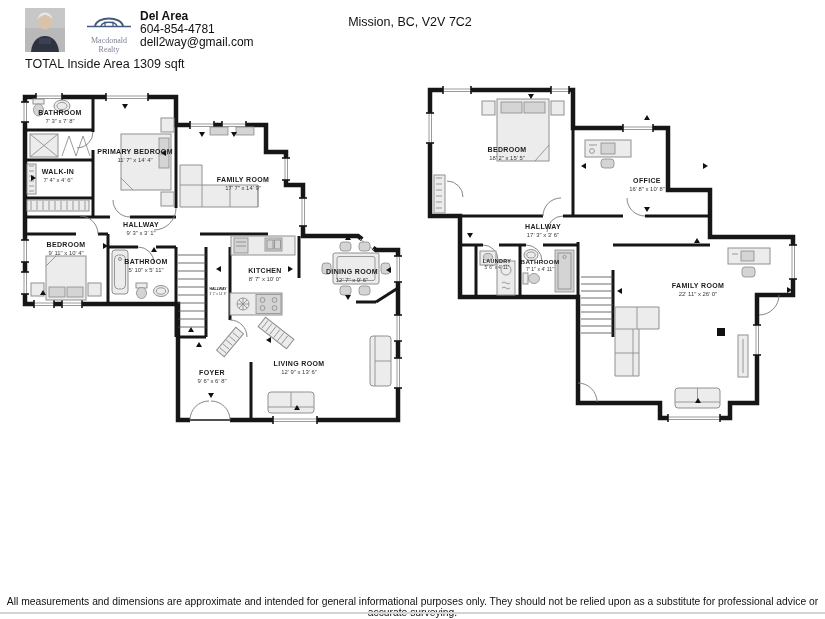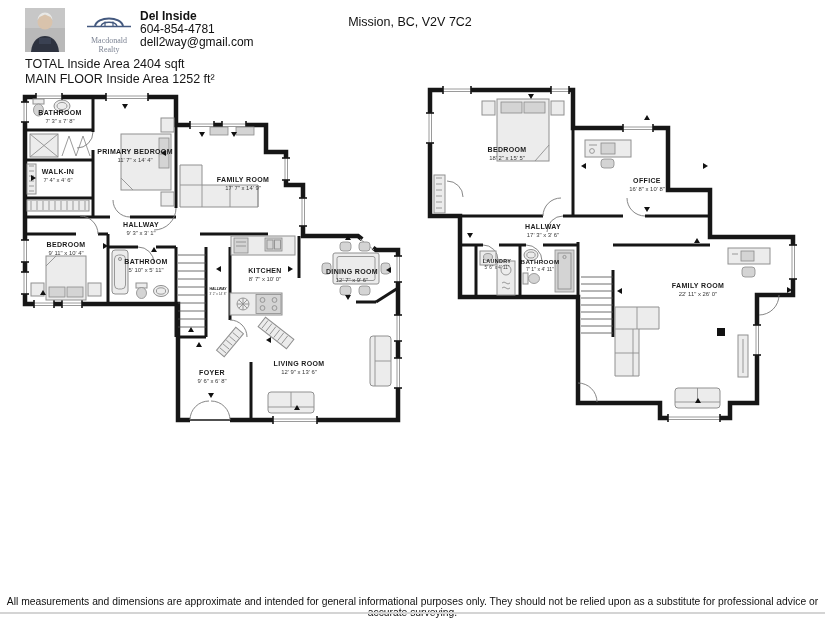--- a/index.html
+++ b/index.html
@@ -63,31 +63,30 @@
       <path d="M20,14 C22,9 34,9 36,14" fill="none" stroke="#44597f" stroke-width="1.4"></path>
       <line x1="24" y1="14" x2="24" y2="9.5" stroke="#44597f" stroke-width="1.2"></line>
       <line x1="32" y1="14" x2="32" y2="9.5" stroke="#44597f" stroke-width="1.2"></line>
       <line x1="6" y1="14.5" x2="50" y2="14.5" stroke="#44597f" stroke-width="1.6"></line>
     </svg>
     <div class="bname">Macdonald</div>
     <div class="bname">Realty</div>
   </div>
 
   <div class="abs" id="contact">
-    <div class="cname">Del Inside</div>
+    <div class="cname">Del Area</div>
     <div class="cline">604-854-4781</div>
     <div class="cline">dell2way@gmail.com</div>
   </div>
 
   <div class="abs" id="address">
     <div class="a2">Mission, BC, V2V 7C2</div>
   </div>
 
-  <div class="abs arealbl" id="area-total">TOTAL Inside Area 2404 sqft</div>
-  <div class="abs arealbl" id="area-main">MAIN FLOOR Inside Area 1252 ft²</div>
+  <div class="abs arealbl" id="area-total">TOTAL Inside Area 1309 sqft</div>
 
   <svg class="abs" style="left:18px;top:90px;" width="392" height="340" viewBox="0 0 392 340">
 
     <polygon class="owall" points="
       7,7 158,7 158,35 248,35 248,62 268,62 268,95 285,95 285,146 340,146 358,160 380,160
       380,330 160,330 160,214 7,214"></polygon>
 
     <g>
       <line class="wall" x1="75" y1="7" x2="75" y2="42"></line>
       <line class="wall" x1="75" y1="60" x2="75" y2="127"></line>

